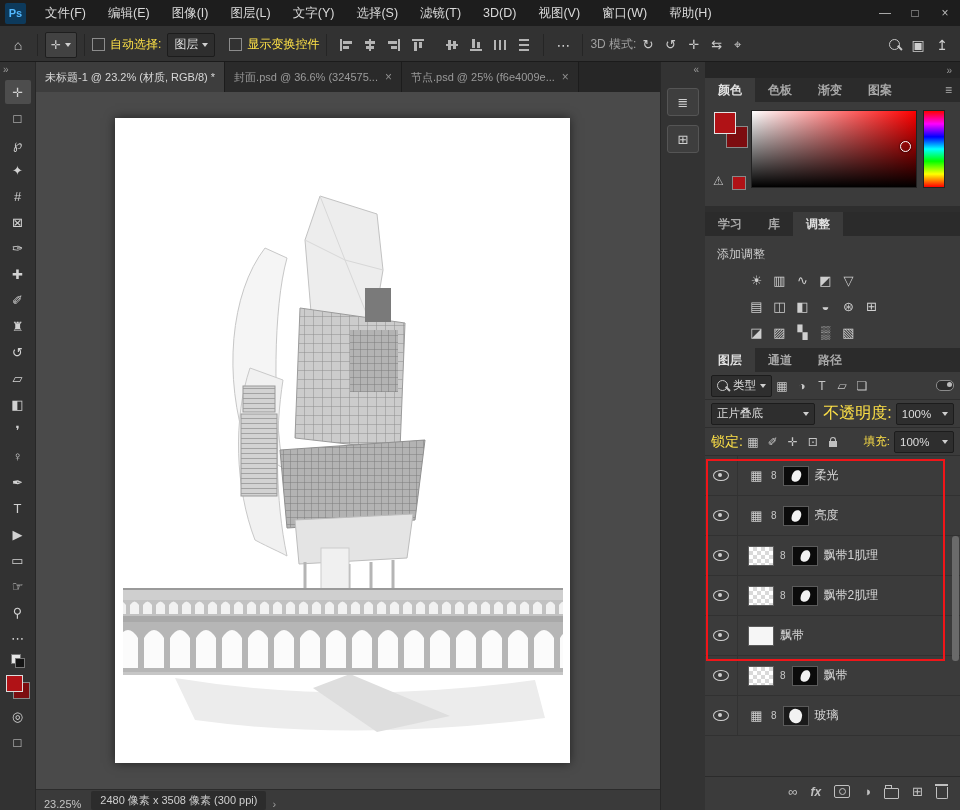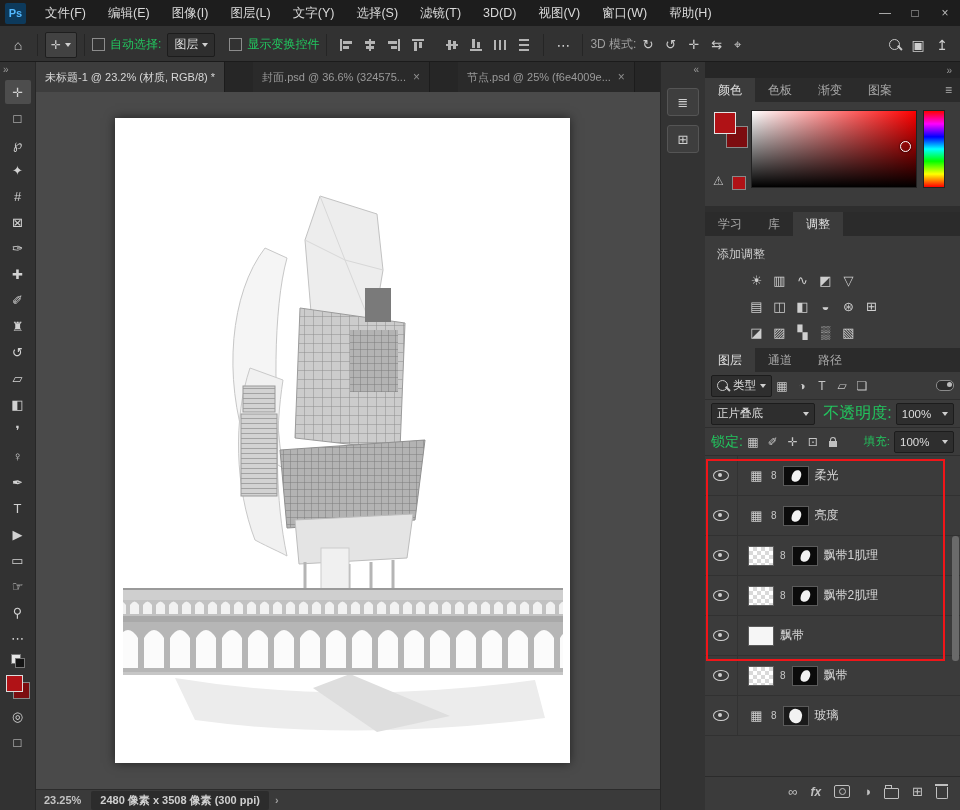--- a/index.html
+++ b/index.html
@@ -21,21 +21,21 @@
   
   #optionsbar{position:absolute;left:0;top:28px;width:960px;height:34px;background:#323232;
               border-bottom:1px solid #1b1b1b;display:flex;align-items:center;padding:0 6px;box-sizing:border-box;}
   .vsep{width:1px;height:22px;background:#252525;margin:0 7px;flex:0 0 auto;}
   .obtn{height:24px;min-width:24px;display:flex;align-items:center;justify-content:center;font-size:14px;color:#cfcfcf;}
   .caret{width:0;height:0;border-left:3.5px solid transparent;border-right:3.5px solid transparent;
          border-top:4px solid #cfcfcf;display:inline-block;margin-left:4px;}
   .toolbtn{background:#424242;border:1px solid #1e1e1e;border-radius:2px;padding:0 5px;height:24px;
            display:flex;align-items:center;}
   .cbx{width:11px;height:11px;border:1px solid #8c8c8c;background:transparent;display:inline-block;margin-right:5px;flex:0 0 auto;}
-  .olabel{font-size:12px;color:#22c55e;white-space:nowrap;}
+  .olabel{font-size:12px;color:#fde047;white-space:nowrap;}
   .dd{height:22px;border:1px solid #1c1c1c;background:#2e2e2e;border-radius:2px;display:inline-flex;
       align-items:center;padding:0 6px;margin-left:6px;color:#ddd;}
   .aicon{margin:0 5px;display:inline-flex;}
   .aicon svg rect{fill:#b4b4b4;}
   .modeicon{font-size:13px;margin:0 6px;color:#c9c9c9;}
   .ic-search{width:9px;height:9px;border:1.5px solid #c6c6c6;border-radius:50%;position:relative;display:inline-block;}
   .ic-search::after{content:"";position:absolute;left:7px;top:7px;width:6px;height:1.5px;background:#c6c6c6;transform:rotate(45deg);}
 
   
   #leftbar{position:absolute;left:0;top:62px;width:36px;height:748px;background:#323232;border-right:1px solid #272727;
@@ -45,47 +45,47 @@
         color:#d2d2d2;margin:1px 0;border-radius:2px;}
   .tool.sel{background:#4d4d4d;}
   .mini-colors{position:relative;width:14px;height:14px;margin:3px 0;}
   .mini-colors .mf{position:absolute;left:0;top:0;width:8px;height:8px;background:#e6e6e6;border:1px solid #777;}
   .mini-colors .mb{position:absolute;right:0;bottom:0;width:8px;height:8px;background:#141414;border:1px solid #777;}
   #fgbg{position:relative;width:24px;height:24px;margin:4px 0;}
   #fgbg .fg{position:absolute;left:0;top:0;width:15px;height:15px;background:#b01216;border:1px solid #dcdcdc;z-index:2;}
   #fgbg .bg{position:absolute;right:0;bottom:0;width:15px;height:15px;background:#7c0d10;border:1px solid #888;z-index:1;}
 
   
-  #tabsbar{position:absolute;left:36px;top:62px;width:624px;height:30px;background:#262626;display:flex;align-items:stretch;gap:28px;}
+  #tabsbar{position:absolute;left:36px;top:62px;width:624px;height:30px;background:#262626;display:flex;align-items:stretch;}
   .dtab{display:flex;align-items:center;padding:0 9px;font-size:11px;white-space:nowrap;overflow:hidden;
         border-right:1px solid #1c1c1c;box-sizing:border-box;}
   .dtab.active{background:#3d3d3d;color:#d8d8d8;}
   .dtab.inactive{background:#2a2a2a;color:#9a9a9a;}
   .tclose{margin-left:7px;color:#8f8f8f;font-size:12px;}
 
   
   #canvasarea{position:absolute;left:36px;top:92px;width:624px;height:697px;background:#4a4a4a;}
   #document{position:absolute;left:79px;top:26px;width:455px;height:645px;background:#ffffff;
             box-shadow:0 0 10px rgba(0,0,0,0.55);}
   #statusbar{position:absolute;left:36px;top:789px;width:624px;height:21px;background:#3a3a3a;
-             display:flex;align-items:center;font-size:11px;color:#c4c4c4;padding-left:8px;box-sizing:border-box;border-top:1px solid #2b2b2b;font-weight:bold;}
+             display:flex;align-items:flex-end;font-size:11px;color:#c4c4c4;padding-left:8px;box-sizing:border-box;border-top:1px solid #2b2b2b;}
   #docsize{background:#2c2c2c;padding:2px 9px;margin-left:10px;border-radius:2px;color:#cfcfcf;}
   #statuschev{margin-left:6px;color:#9f9f9f;}
 
   
   #dockstrip{position:absolute;left:660px;top:62px;width:45px;height:748px;background:#333333;
              border-left:1px solid #272727;box-sizing:border-box;display:flex;flex-direction:column;align-items:center;}
   #dockstrip .chev{align-self:flex-end;margin:2px 6px 4px 0;color:#9a9a9a;font-size:10px;}
   .dockbtn{width:30px;height:26px;border:1px solid #555;background:#3e3e3e;border-radius:3px;margin-top:9px;
            display:flex;align-items:center;justify-content:center;font-size:13px;color:#cfcfcf;}
 
   
   #rightcol{position:absolute;left:705px;top:62px;width:255px;height:748px;background:#3b3b3b;box-sizing:border-box;}
   #rtopstrip{height:16px;background:#262626;display:flex;justify-content:flex-end;align-items:center;padding-right:8px;color:#9a9a9a;font-size:10px;}
-  .ptabs{height:24px;background:#2b2b2b;display:flex;align-items:stretch;}
+  .ptabs{height:24px;background:#2b2b2b;display:flex;align-items:stretch;font-weight:bold;}
   .ptab{display:flex;align-items:center;padding:0 13px;font-size:12px;color:#a8a8a8;}
   .ptab.active{background:#3b3b3b;color:#e0e0e0;}
   .pmenu{margin-left:auto;padding:0 8px;display:flex;align-items:center;color:#b0b0b0;}
 
   
   #colorbody{position:relative;height:104px;background:#3b3b3b;}
   #cp-fg{position:absolute;left:9px;top:10px;width:20px;height:20px;background:#b01216;border:1px solid #e4e4e4;z-index:2;}
   #cp-bg{position:absolute;left:21px;top:24px;width:20px;height:20px;background:#7c0d10;border:1px solid #8a8a8a;z-index:1;}
   #cp-warn{position:absolute;left:8px;top:72px;font-size:12px;color:#c8c8c8;}
   #cp-warnswatch{position:absolute;left:27px;top:74px;width:12px;height:12px;background:#b01216;border:1px solid #888;}

